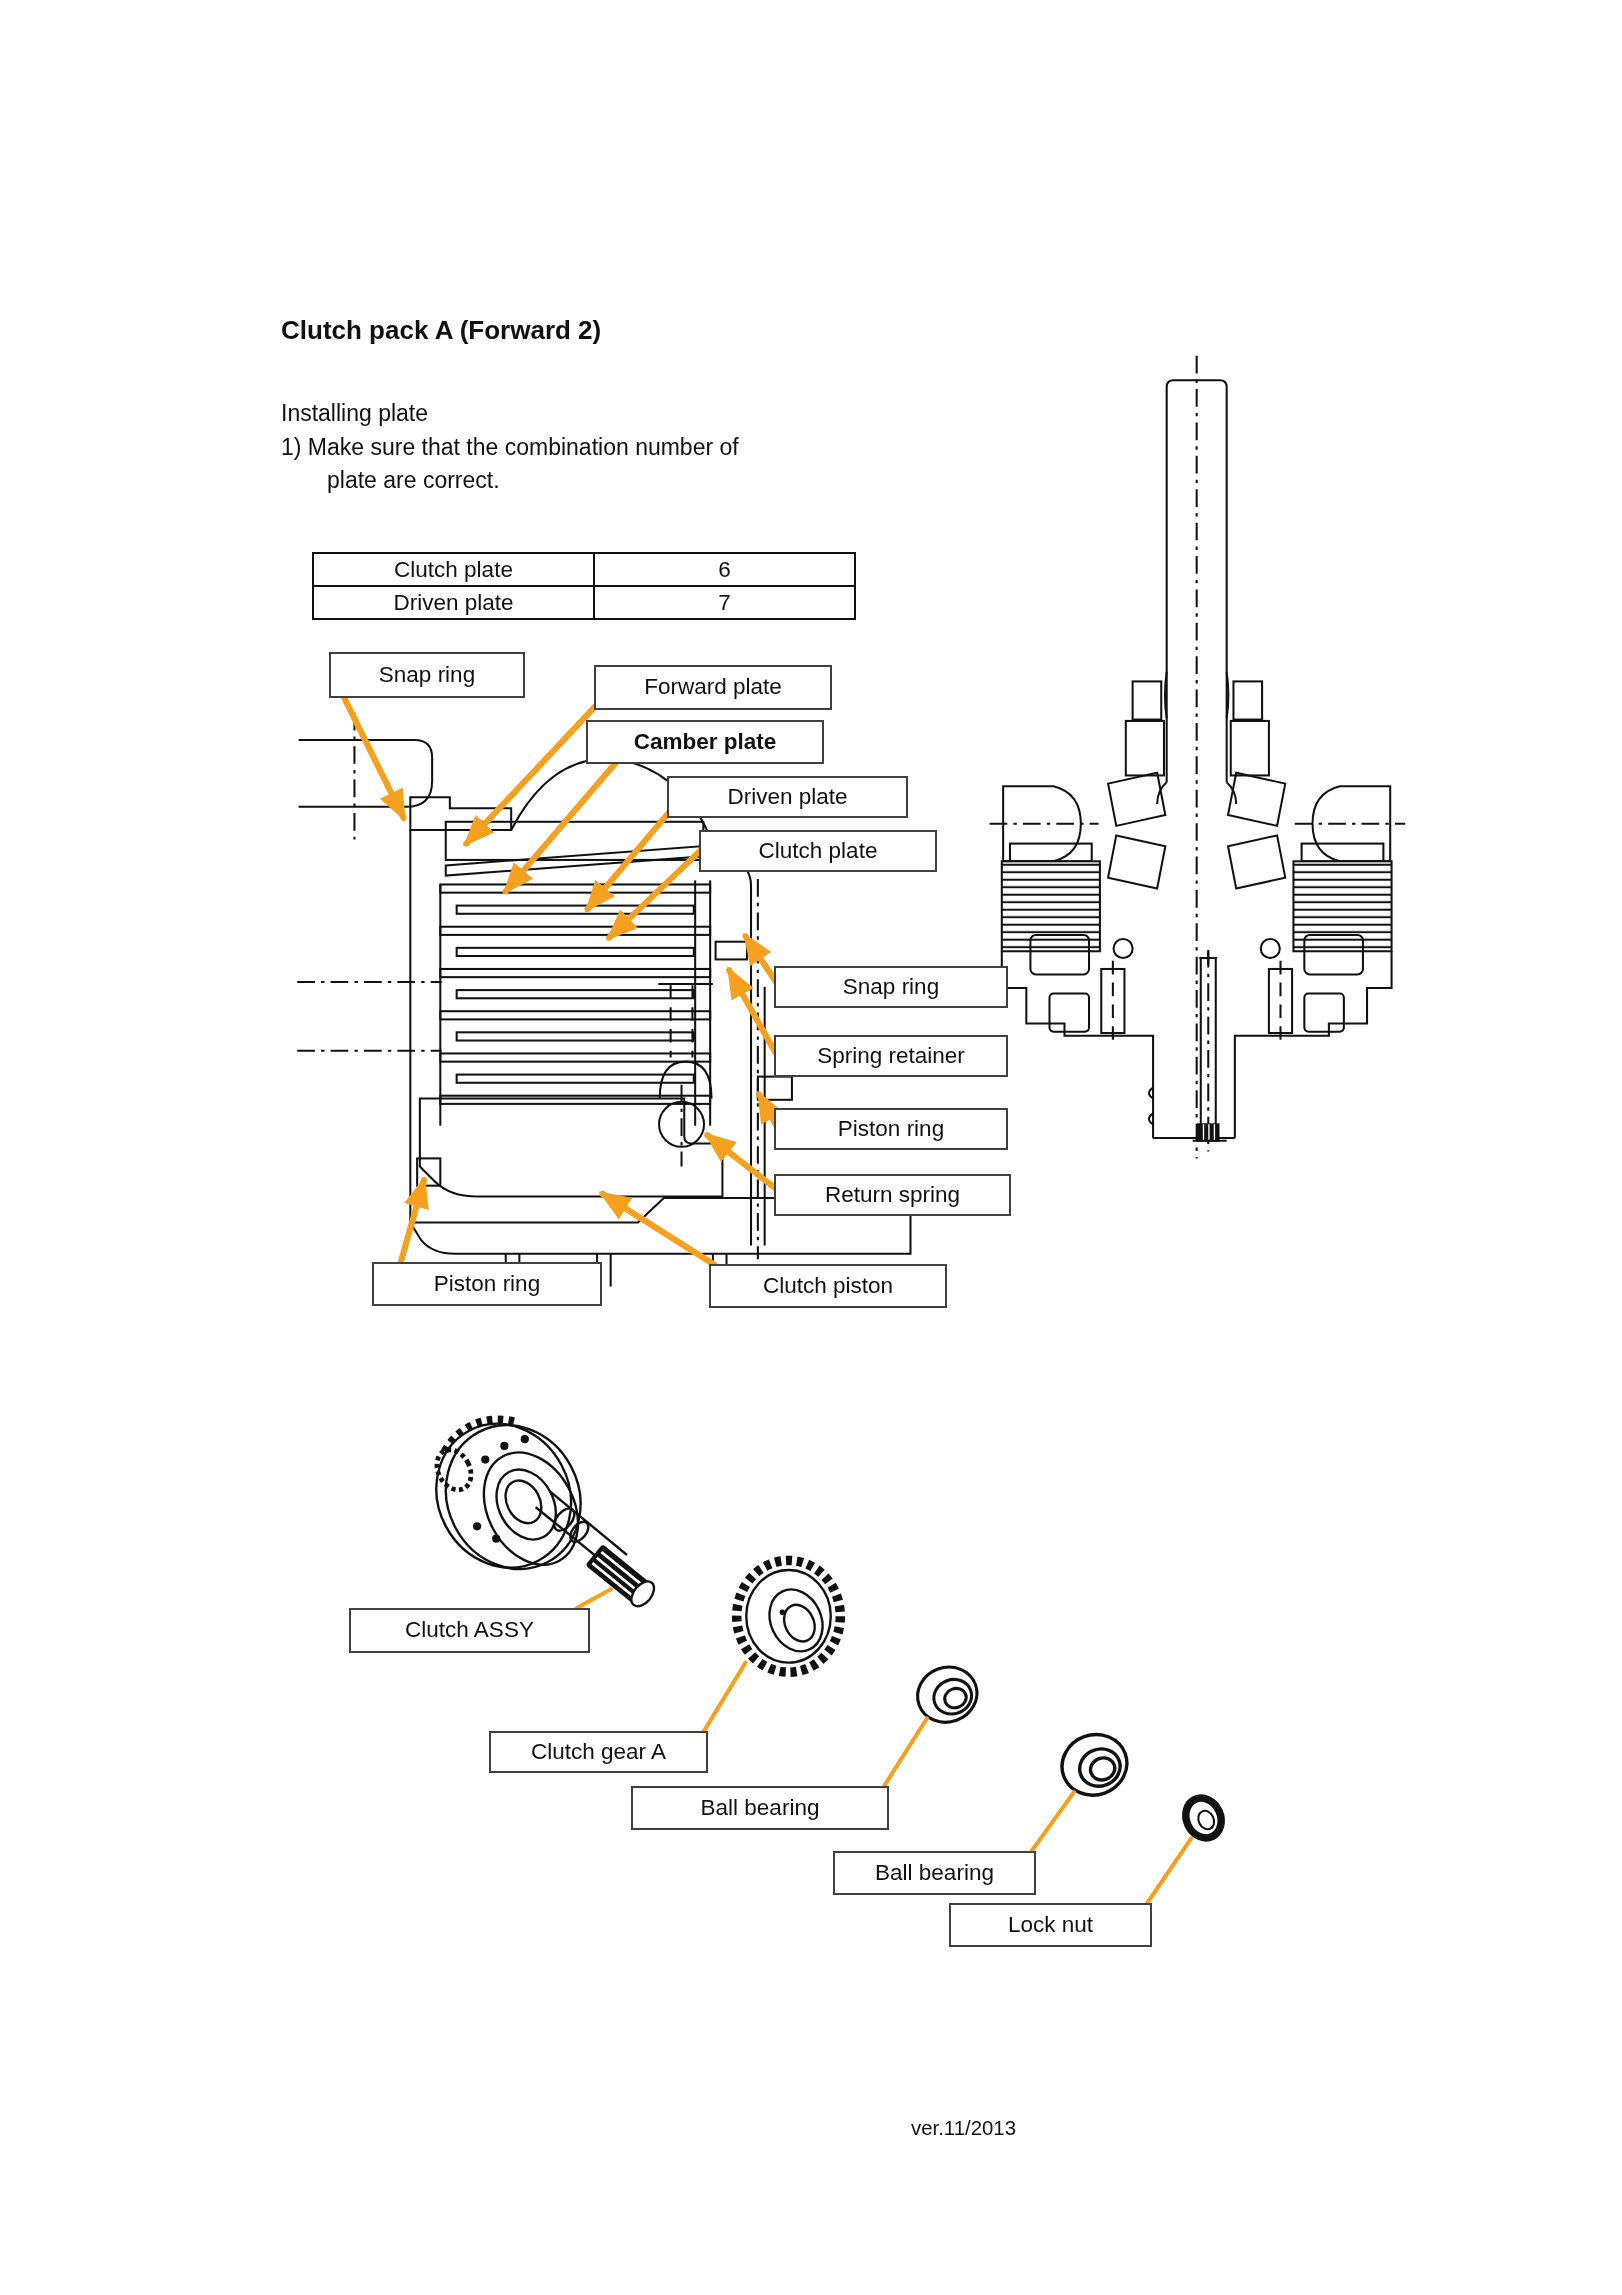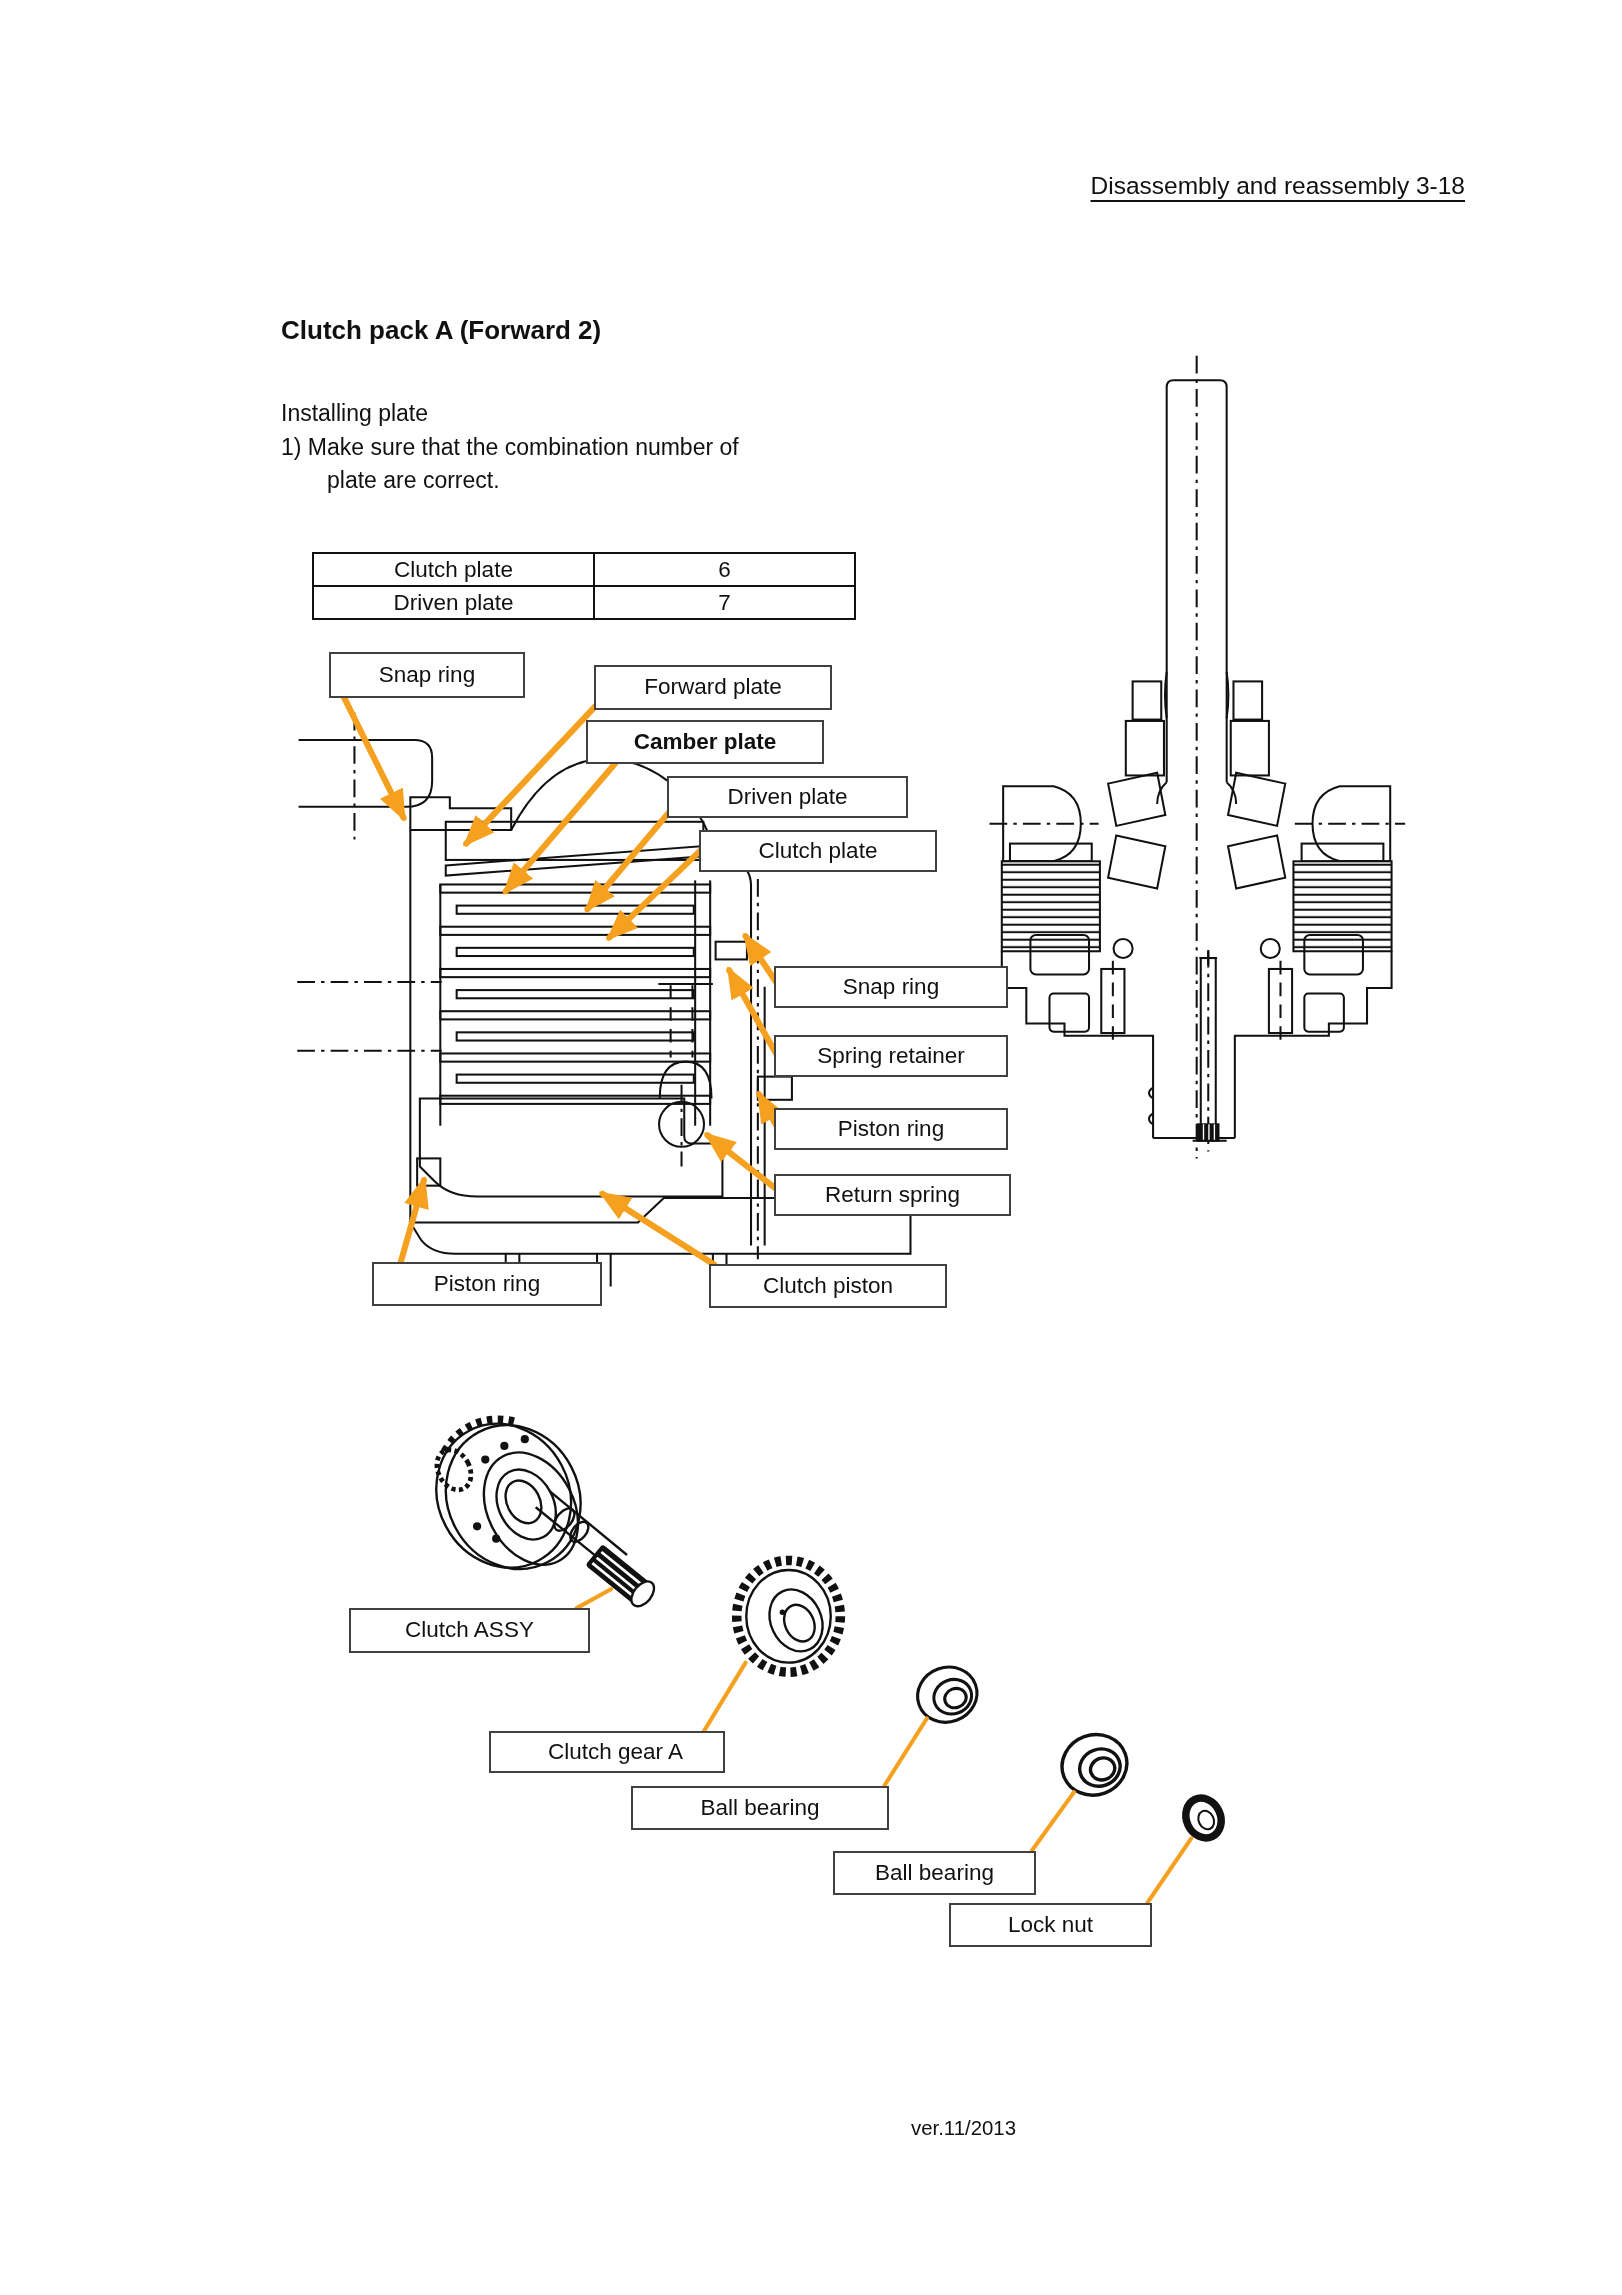--- a/index.html
+++ b/index.html
@@ -200,21 +200,20 @@
 
     <g stroke="#F5A01E" stroke-width="6" fill="none" stroke-linecap="round">
       <line x1="846" y1="2360" x2="897" y2="2332"></line>
       <line x1="1032" y1="2542" x2="1094" y2="2440"></line>
       <line x1="1298" y1="2620" x2="1360" y2="2522"></line>
       <line x1="1514" y1="2716" x2="1576" y2="2630"></line>
       <line x1="1684" y1="2792" x2="1748" y2="2698"></line>
     </g>
   </svg>
 
-  <div class="txt header" style="left:852px;top:172px;width:613px;">Disassembly and reassembly 3-18</div>
 
   <div class="txt title" style="left:281px;top:315px;">Clutch pack A (Forward 2)</div>
 
   <div class="txt body" style="left:281px;top:372px;">Installing plate</div>
   <div class="txt body" style="left:281px;top:406px;">1)  Make sure that the combination number of</div>
   <div class="txt body" style="left:327px;top:439px;">plate are correct.</div>
 
   <div class="ptable">
     <div class="prow first">
       <div class="pcell label">Clutch plate</div>
@@ -231,21 +230,21 @@
   <div class="callout" style="left:586px;top:720px;width:234px;height:40px;font-weight:bold;">Camber plate</div>
   <div class="callout" style="left:667px;top:776px;width:237px;height:38px;">Driven plate</div>
   <div class="callout" style="left:699px;top:830px;width:234px;height:38px;">Clutch plate</div>
   <div class="callout" style="left:774px;top:966px;width:230px;height:38px;">Snap ring</div>
   <div class="callout" style="left:774px;top:1035px;width:230px;height:38px;">Spring retainer</div>
   <div class="callout" style="left:774px;top:1108px;width:230px;height:38px;">Piston ring</div>
   <div class="callout" style="left:774px;top:1174px;width:233px;height:38px;">Return spring</div>
   <div class="callout" style="left:372px;top:1262px;width:226px;height:40px;">Piston ring</div>
   <div class="callout" style="left:709px;top:1264px;width:234px;height:40px;">Clutch piston</div>
   <div class="callout" style="left:349px;top:1608px;width:237px;height:41px;">Clutch ASSY</div>
-  <div class="callout" style="left:489px;top:1731px;width:215px;height:38px;padding-left:17px;">Clutch gear A</div>
+  <div class="callout" style="left:489px;top:1731px;width:215px;height:38px;">Clutch gear A</div>
   <div class="callout" style="left:631px;top:1786px;width:254px;height:40px;">Ball bearing</div>
   <div class="callout" style="left:833px;top:1851px;width:199px;height:40px;">Ball bearing</div>
   <div class="callout" style="left:949px;top:1903px;width:199px;height:40px;">Lock nut</div>
 
   <div class="txt footer" style="left:607px;top:2117px;width:409px;">ver.11/2013</div>
 
 </div>
 
 
 </body></html>

